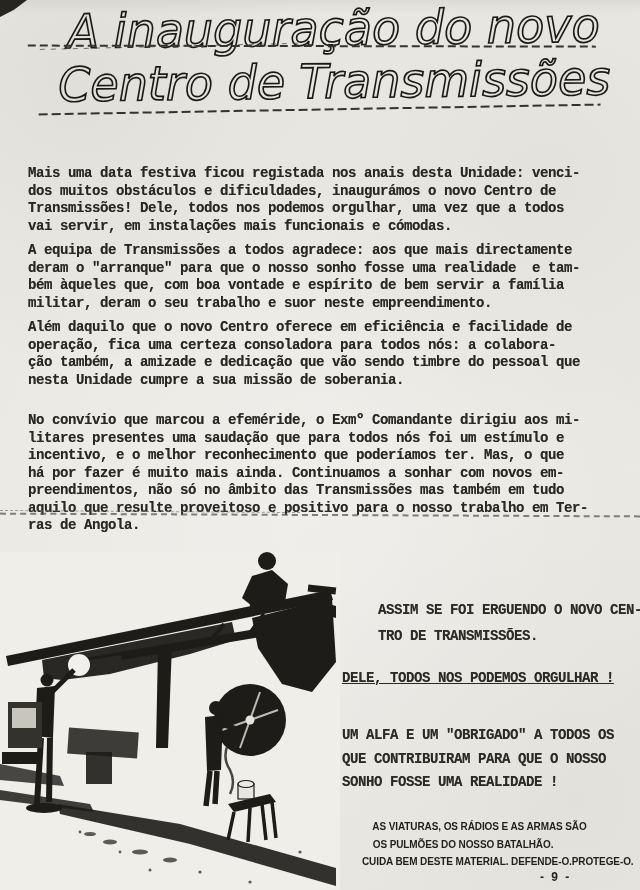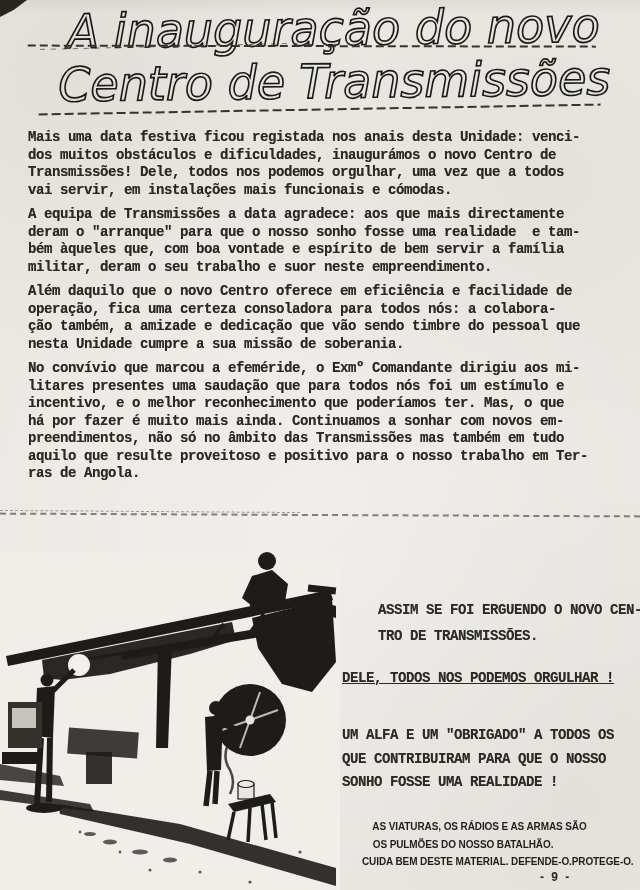--- a/index.html
+++ b/index.html
@@ -21,22 +21,23 @@
     clip-path:polygon(0 0,100% 0,52% 58%,0 100%);
     opacity:.92;
   }
   .title-svg{left:0;top:0;width:640px;height:122px;}
   .para{
     left:28px;width:600px;
     font-size:14px;line-height:17.5px;font-weight:700;
     white-space:pre;letter-spacing:-.4px;
     color:#2a2823;
     text-shadow:0 0 .5px rgba(40,38,30,.55);
-  }
-  .p1{top:129px;} .p2{top:206px;} .p3{top:283px;} .p4{top:360px;}
+    margin-top:36px;
+  }
+  .p1{top:129px;} .p2{top:206px;} .p3{top:283px;} .p4{top:376px;}
   .divider{
     left:0;top:514px;width:640px;height:0;
     border-top:2px dashed #5d5a52;opacity:.75;
     transform:rotate(.25deg);
   }
   .divider2{
     left:0;top:511px;width:300px;height:0;
     border-top:1px dashed #7a776e;opacity:.7;transform:rotate(.4deg);
   }
   .photo{left:0;top:552px;width:340px;height:338px;}
@@ -71,21 +72,21 @@
     <path d="M28,42 L596,50" stroke="#35332c" stroke-width="2" stroke-dasharray="8 4"></path>
     <path d="M40,46 L300,43" stroke="#45423a" stroke-width="1" stroke-dasharray="5 6" opacity=".7"></path>
     <path d="M38,111 L600,108" stroke="#35332c" stroke-width="2" stroke-dasharray="9 4"></path>
   </g>
 </svg>
 
 <div class="abs para p1">Mais uma data festiva ficou registada nos anais desta Unidade: venci-
 dos muitos obstáculos e dificuldades, inaugurámos o novo Centro de
 Transmissões! Dele, todos nos podemos orgulhar, uma vez que a todos
 vai servir, em instalações mais funcionais e cómodas.</div>
-<div class="abs para p2">A equipa de Transmissões a data agradece: aos que mais directamente
+<div class="abs para p2">A equipa de Transmissões a todos agradece: aos que mais directamente
 deram o "arranque" para que o nosso sonho fosse uma realidade  e tam-
 bém àqueles que, com boa vontade e espírito de bem servir a família
 militar, deram o seu trabalho e suor neste empreendimento.</div>
 <div class="abs para p3">Além daquilo que o novo Centro oferece em eficiência e facilidade de
 operação, fica uma certeza consoladora para todos nós: a colabora-
 ção também, a amizade e dedicação que vão sendo timbre do pessoal que
 nesta Unidade cumpre a sua missão de soberania.</div>
 <div class="abs para p4">No convívio que marcou a efeméride, o Exmº Comandante dirigiu aos mi-
 litares presentes uma saudação que para todos nós foi um estímulo e
 incentivo, e o melhor reconhecimento que poderíamos ter. Mas, o que

